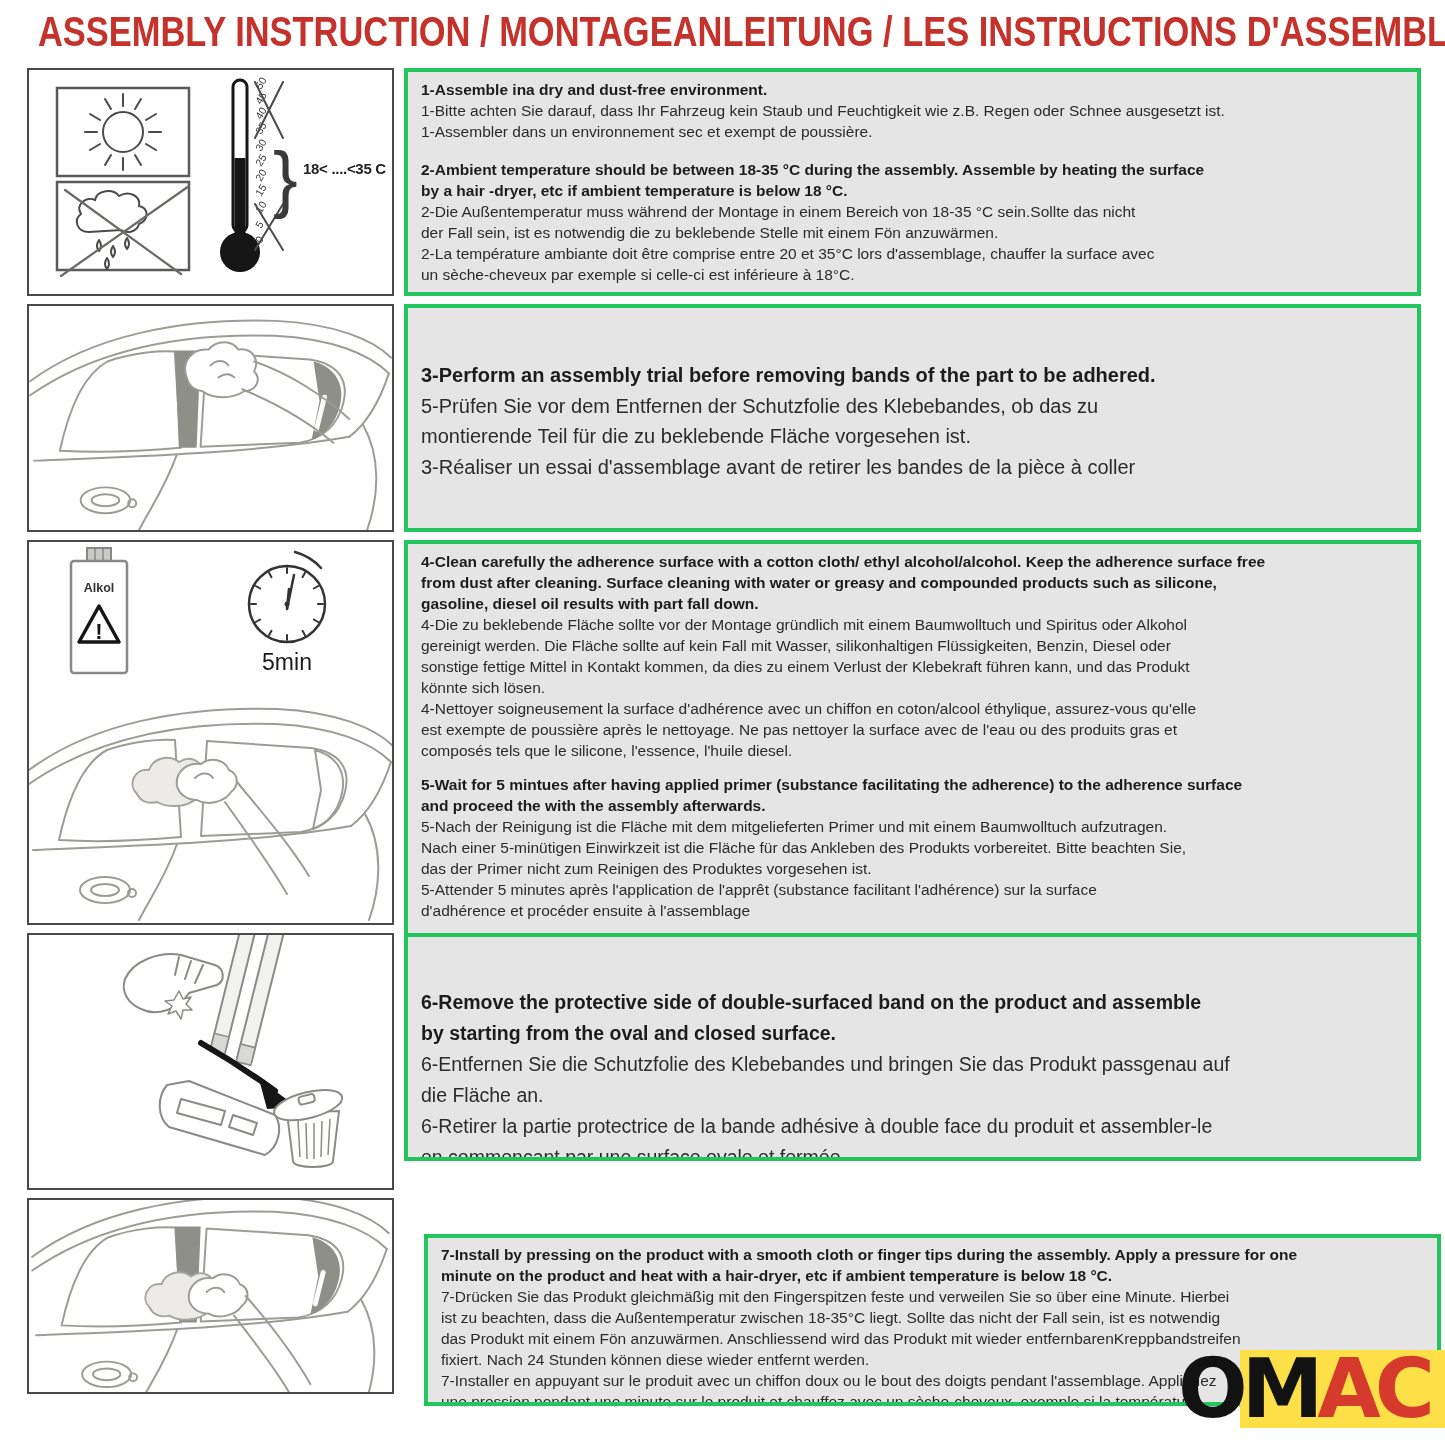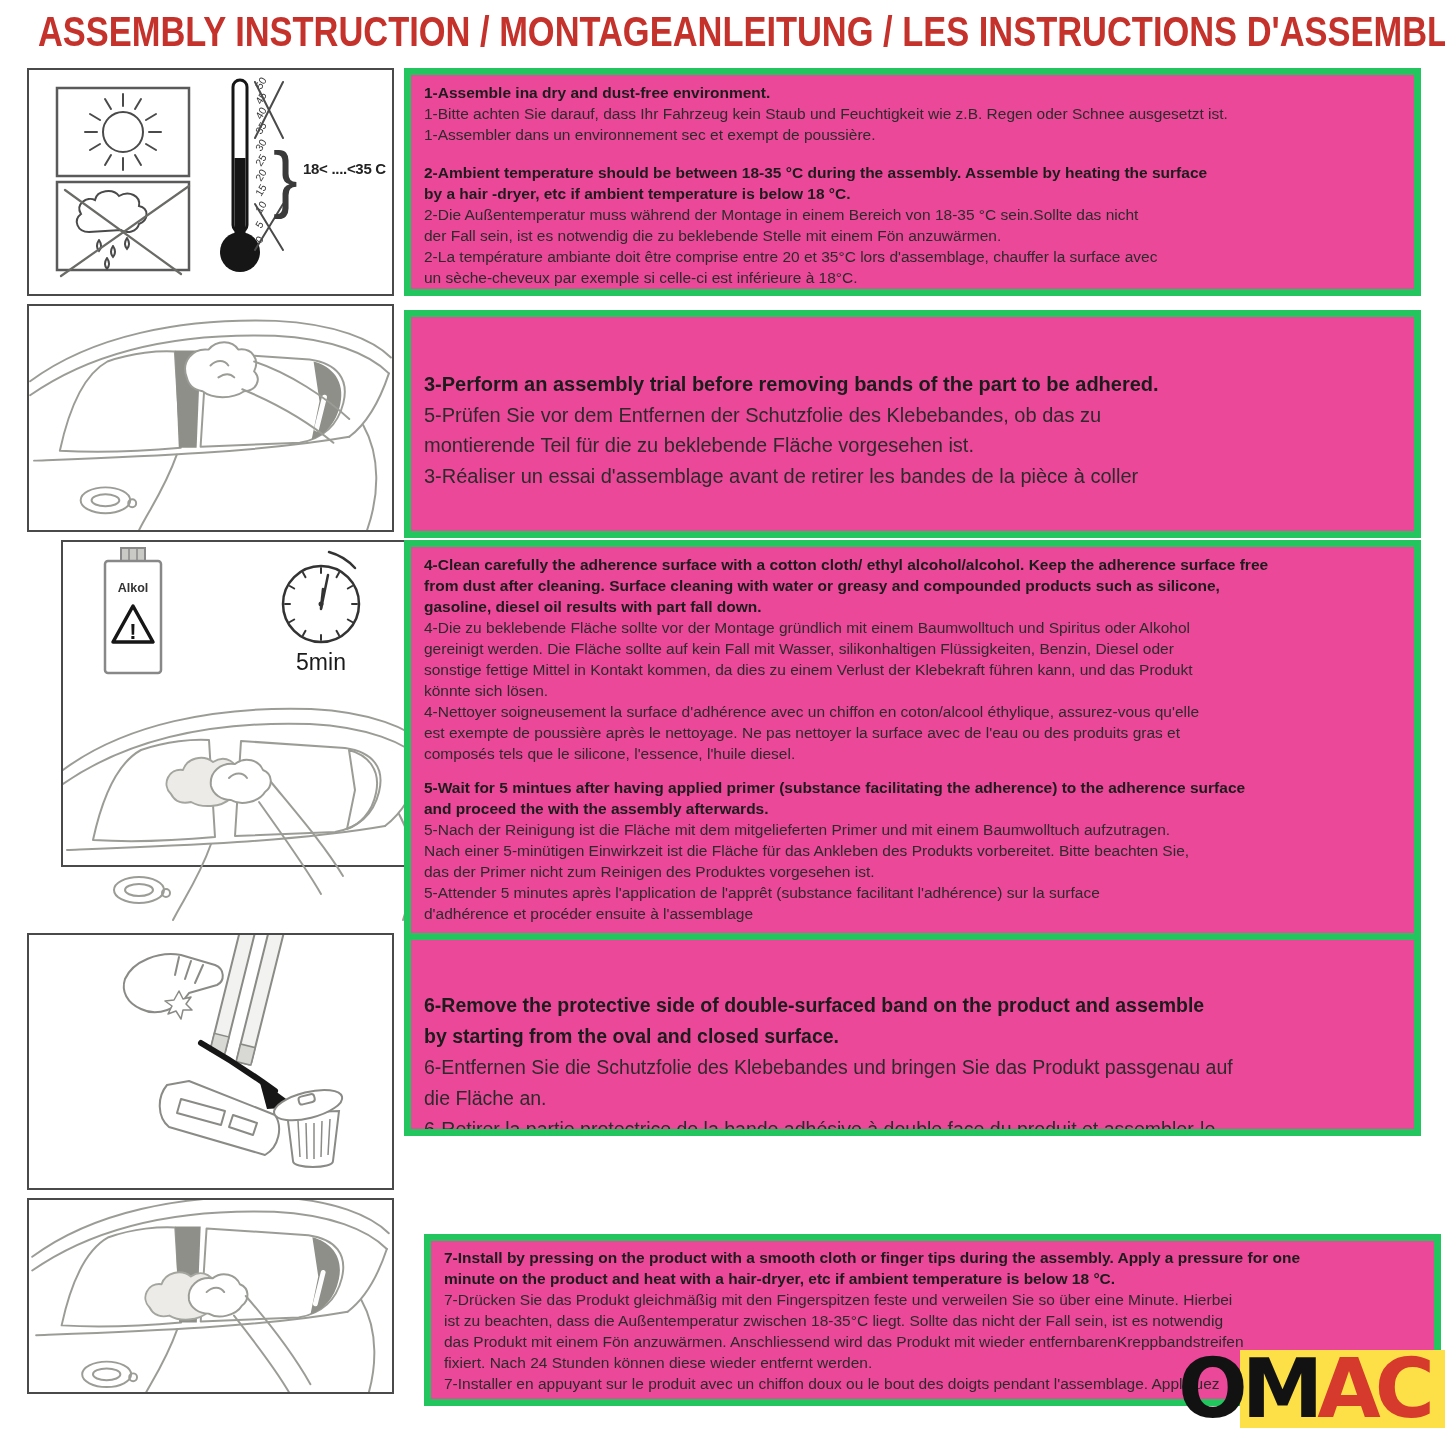--- a/index.html
+++ b/index.html
@@ -3,30 +3,30 @@
 <meta charset="utf-8">
 <style>
   html,body{margin:0;padding:0;background:#ffffff;}
   .page{position:relative;width:1445px;height:1445px;background:#fff;overflow:hidden;
         font-family:"Liberation Sans",sans-serif;color:#222;}
   .title{position:absolute;left:38px;top:8px;margin:0;font-size:42px;font-weight:bold;
          color:#c5322c;white-space:nowrap;letter-spacing:0px;
          transform:scaleX(0.82);transform-origin:left top;}
   .illus{position:absolute;left:27px;width:367px;border:2px solid #4a4a4a;
          box-sizing:border-box;background:#fff;}
-  .tbox{position:absolute;left:404px;width:1017px;border:7px solid #22c55e;
-        box-sizing:border-box;background:#ec4899;overflow:hidden;}
+  .tbox{position:absolute;left:404px;width:1017px;border:4px solid #22c55e;
+        box-sizing:border-box;background:#e5e5e5;overflow:hidden;}
   .t{margin:0;white-space:pre-line;color:#2b2b2b;}
   .b{font-weight:bold;color:#1c1c1c;}
   .fs-s{font-size:15.5px;line-height:21px;}
   .fs-s3{font-size:15.5px;line-height:21px;}
   .fs-l{font-size:20px;line-height:30.5px;}
   .fs-l4{font-size:19.5px;line-height:31px;}
   .pad-s{padding:7px 14px 0 13px;}
-  .pad-l{padding:52px 14px 0 13px;margin-top:6px;}
+  .pad-l{padding:52px 14px 0 13px;}
   .pad-l4{padding:50px 14px 0 13px;}
   .pad-s5{padding:6px 14px 0 13px;}
   .gap{height:17px;}
   .gap2{height:13px;}
   .logo{position:absolute;left:1240px;top:1350px;width:205px;height:78px;background:#fde047;
         display:flex;align-items:center;justify-content:flex-end;
         font-family:"DejaVu Sans",sans-serif;font-weight:bold;font-size:82px;
         letter-spacing:-6px;line-height:1;}
   .lg-b{color:#121212;}
   .lg-r{color:#d63a2c;padding-right:16px;}
@@ -144,21 +144,21 @@
       </g>
     </svg>
   </div>
   <div class="tbox fs-l pad-l" style="top:304px;height:228px;">
     <p class="t b">3-Perform an assembly trial before removing bands of the part to be adhered.</p>
     <p class="t">5-Prüfen Sie vor dem Entfernen der Schutzfolie des Klebebandes, ob das zu
 montierende Teil für die zu beklebende Fläche vorgesehen ist.</p>
     <p class="t">3-Réaliser un essai d'assemblage avant de retirer les bandes de la pièce à coller</p>
   </div>
 
-  <div class="illus" style="top:540px;height:327px;margin-left:34px;">
+  <div class="illus" style="top:540px;height:385px;">
     <svg width="363" height="379" viewBox="0 0 363 379">
 
       <g transform="translate(42,18)">
         <rect x="16" y="-12" width="24" height="13" fill="#c9c9c5" stroke="#888" stroke-width="2"></rect>
         <line x1="24" y1="-12" x2="24" y2="1" stroke="#888" stroke-width="1.5"></line>
         <line x1="32" y1="-12" x2="32" y2="1" stroke="#888" stroke-width="1.5"></line>
         <rect x="0" y="1" width="56" height="112" rx="3" fill="#fff" stroke="#888" stroke-width="2.5"></rect>
         <text x="28" y="32" text-anchor="middle" font-size="12.5" font-weight="bold" fill="#333">Alkol</text>
         <g>
           <path d="M28 46 L48 82 L8 82 Z" fill="none" stroke="#161616" stroke-width="3.5" stroke-linejoin="round"></path>
@@ -271,21 +271,21 @@
             <line x1="11" y1="-4" x2="10" y2="32"></line>
           <line x1="19" y1="-6" x2="17" y2="30"></line>
         </g>
         <g transform="rotate(-14)">
           <ellipse cx="2" cy="-20" rx="35" ry="13"></ellipse>
           <rect x="-6" y="-30" width="16" height="8" rx="3"></rect>
         </g>
       </g>
     </svg>
   </div>
-  <div class="tbox fs-l4 pad-l4" style="top:933px;height:203px;">
+  <div class="tbox fs-l4 pad-l4" style="top:933px;height:228px;">
     <p class="t b">6-Remove the protective side of double-surfaced band on the product and assemble
 by starting from the oval and closed surface.</p>
     <p class="t">6-Entfernen Sie die Schutzfolie des Klebebandes und bringen Sie das Produkt passgenau auf
 die Fläche an.</p>
     <p class="t">6-Retirer la partie protectrice de la bande adhésive à double face du produit et assembler-le
 en commençant par une surface ovale et fermée.</p>
   </div>
 
   <div class="illus" style="top:1198px;height:196px;">
     <svg width="363" height="192" viewBox="0 18 364 196">

